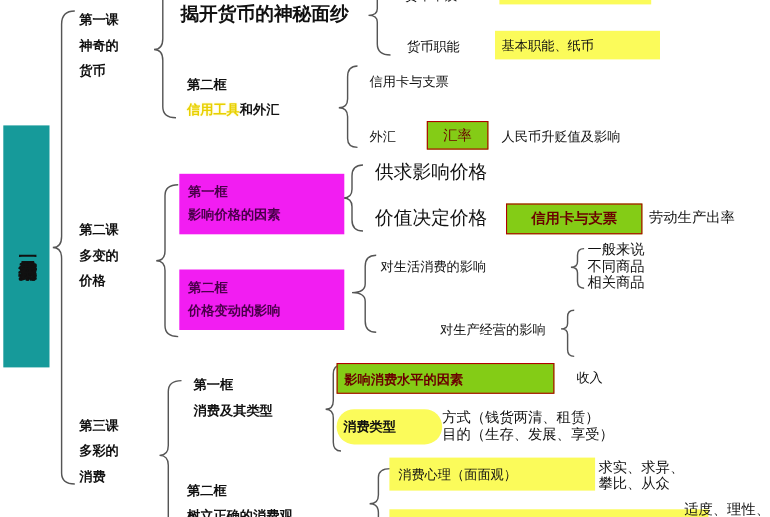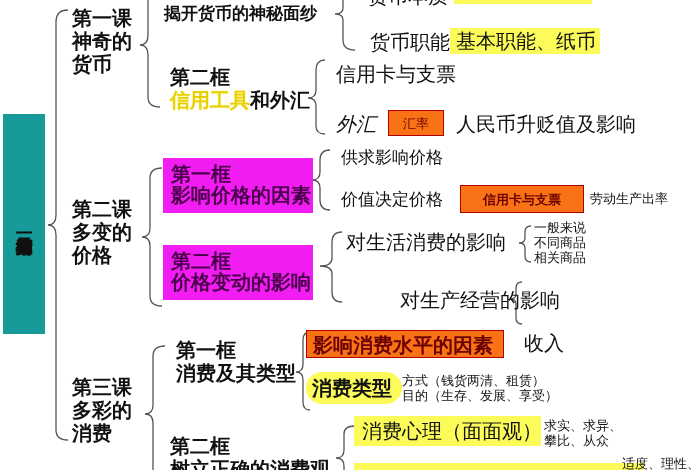--- a/index.html
+++ b/index.html
@@ -3,34 +3,34 @@
 <meta charset="utf-8">
 <style>
   html, body { margin: 0; padding: 0; }
   body {
     width: 700px; height: 470px; overflow: hidden; position: relative;
     background: #ffffff;
     font-family: "DejaVu Sans", "Liberation Sans", sans-serif;
     color: #111111;
   }
   .abs { position: absolute; white-space: nowrap; }
-  .t16 { font-size: 20px; line-height: 20px; }
+  .t16 { font-size: 12px; line-height: 20px; }
   .t17 { font-size: 17px; line-height: 21px; }
   .t13 { font-size: 13px; line-height: 15px; }
   .bold { font-weight: bold; }
   .root {
     position: absolute; left: 3px; top: 114px; width: 42px; height: 220px;
     background: #169a9a; color: #111;
     font-weight: bold; font-size: 17px; line-height: 23.5px;
     writing-mode: vertical-rl; text-orientation: upright;
     display: flex; align-items: center; justify-content: center;
     letter-spacing: 0px;
   }
   .yellow { background: #fbfb5a; }
-  .red { background: #f97316; color: #6a0000; border: 1px solid #b00000; }
+  .red { background: #84cc16; color: #6a0000; border: 1px solid #b00000; }
   .magenta { background: #f21df2; color: #4a004a; }
   .box { position: absolute; box-sizing: border-box; white-space: nowrap; }
   svg.lines { position: absolute; left: 0; top: 0; }
   svg.lines path { fill: none; stroke: #555; stroke-width: 1.3; }
   .highlight-yellow { color: #e8d000; text-shadow: 0 0 2px #fff59a; }
 </style>
 </head>
 <body>
 
 <svg class="lines" width="700" height="470">
@@ -69,21 +69,21 @@
 <div class="abs t16" style="left:368px;top:-14px;">货币本质</div>
 <div class="box yellow" style="left:454px;top:-12px;width:138px;height:16px;"></div>
 <div class="abs t16" style="left:370px;top:32px;">货币职能</div>
 <div class="box yellow t16" style="left:450px;top:28px;width:150px;height:26px;padding:3px 6px;">基本职能、纸币</div>
 
 <div class="abs t16 bold" style="left:170px;top:67px;">第二框</div>
 <div class="abs t16 bold" style="left:170px;top:90px;">
   <span class="highlight-yellow">信用工具</span><span>和外汇</span>
 </div>
 <div class="abs t16" style="left:336px;top:64px;">信用卡与支票</div>
-<div class="abs t16" style="left:336px;top:114px;font-style:italic;">外汇</div>
+<div class="abs t16" style="left:336px;top:114px;">外汇</div>
 <div class="box red t13" style="left:388px;top:110px;width:56px;height:26px;padding:5px 0;text-align:center;">汇率</div>
 <div class="abs t16" style="left:456px;top:114px;">人民币升贬值及影响</div>
 
 <div class="abs t16 bold" style="left:72px;top:199px;">第二课</div>
 <div class="abs t16 bold" style="left:72px;top:222px;">多变的</div>
 <div class="abs t16 bold" style="left:72px;top:245px;">价格</div>
 
 <div class="box magenta t16 bold" style="left:163px;top:158px;width:150px;height:55px;padding:6px 8px;line-height:21px;">
   <div>第一框</div>
   <div>影响价格的因素</div>

